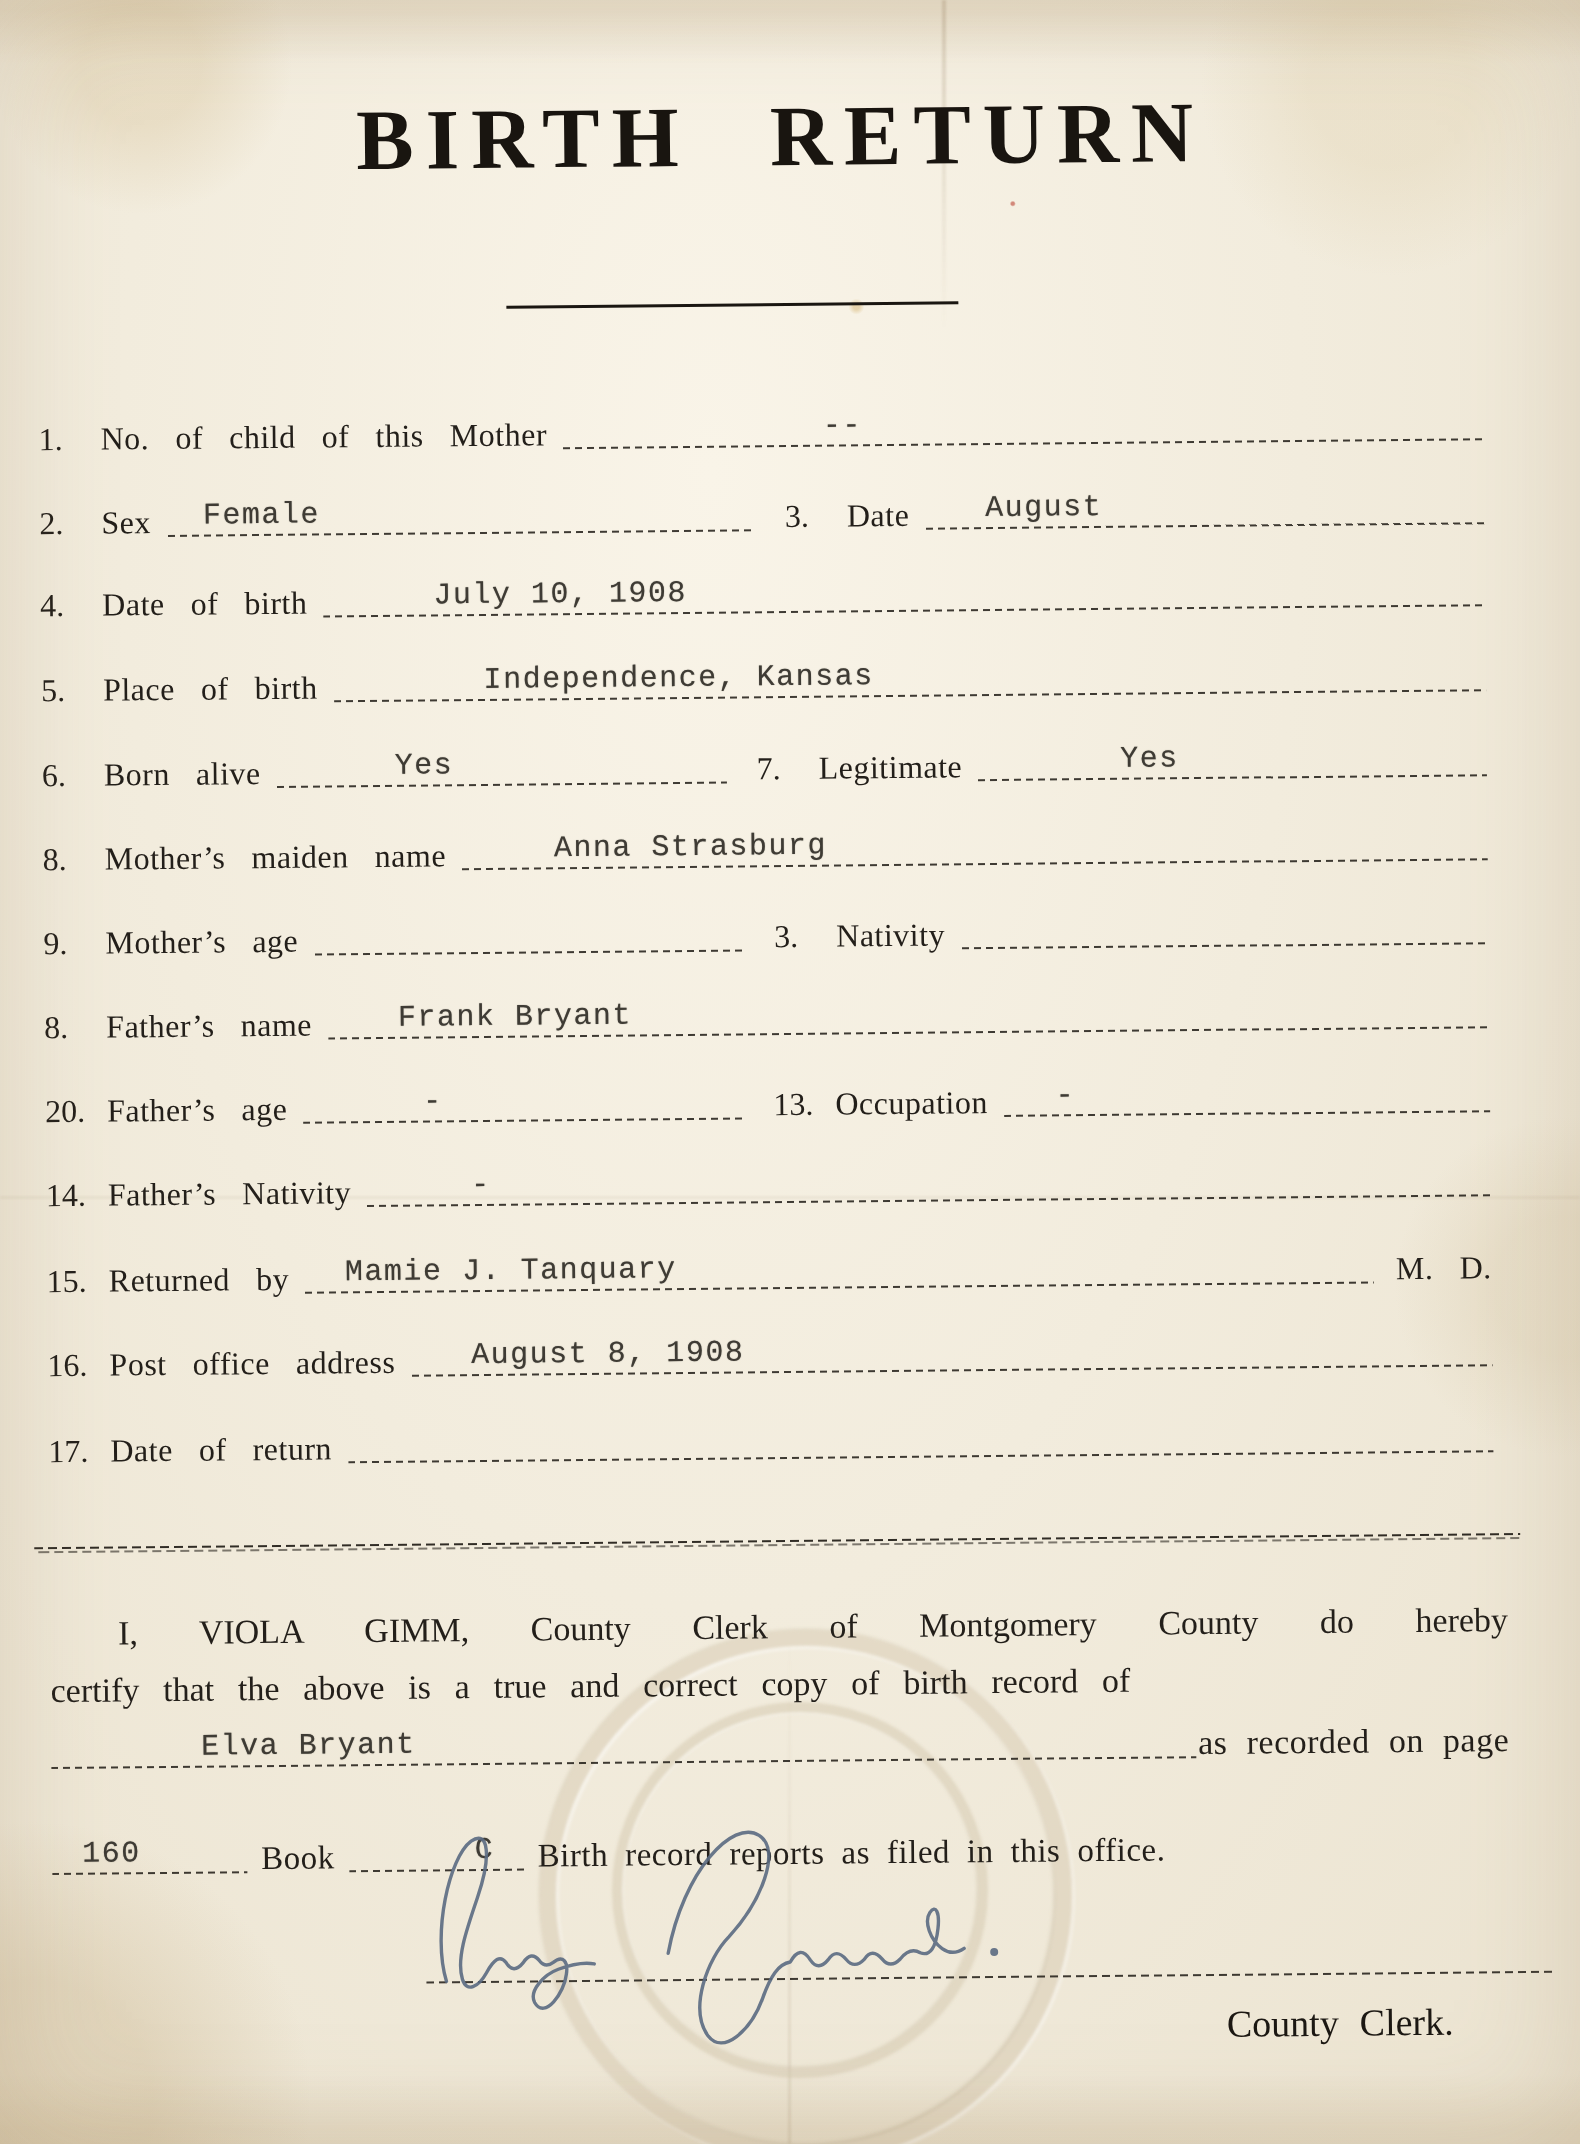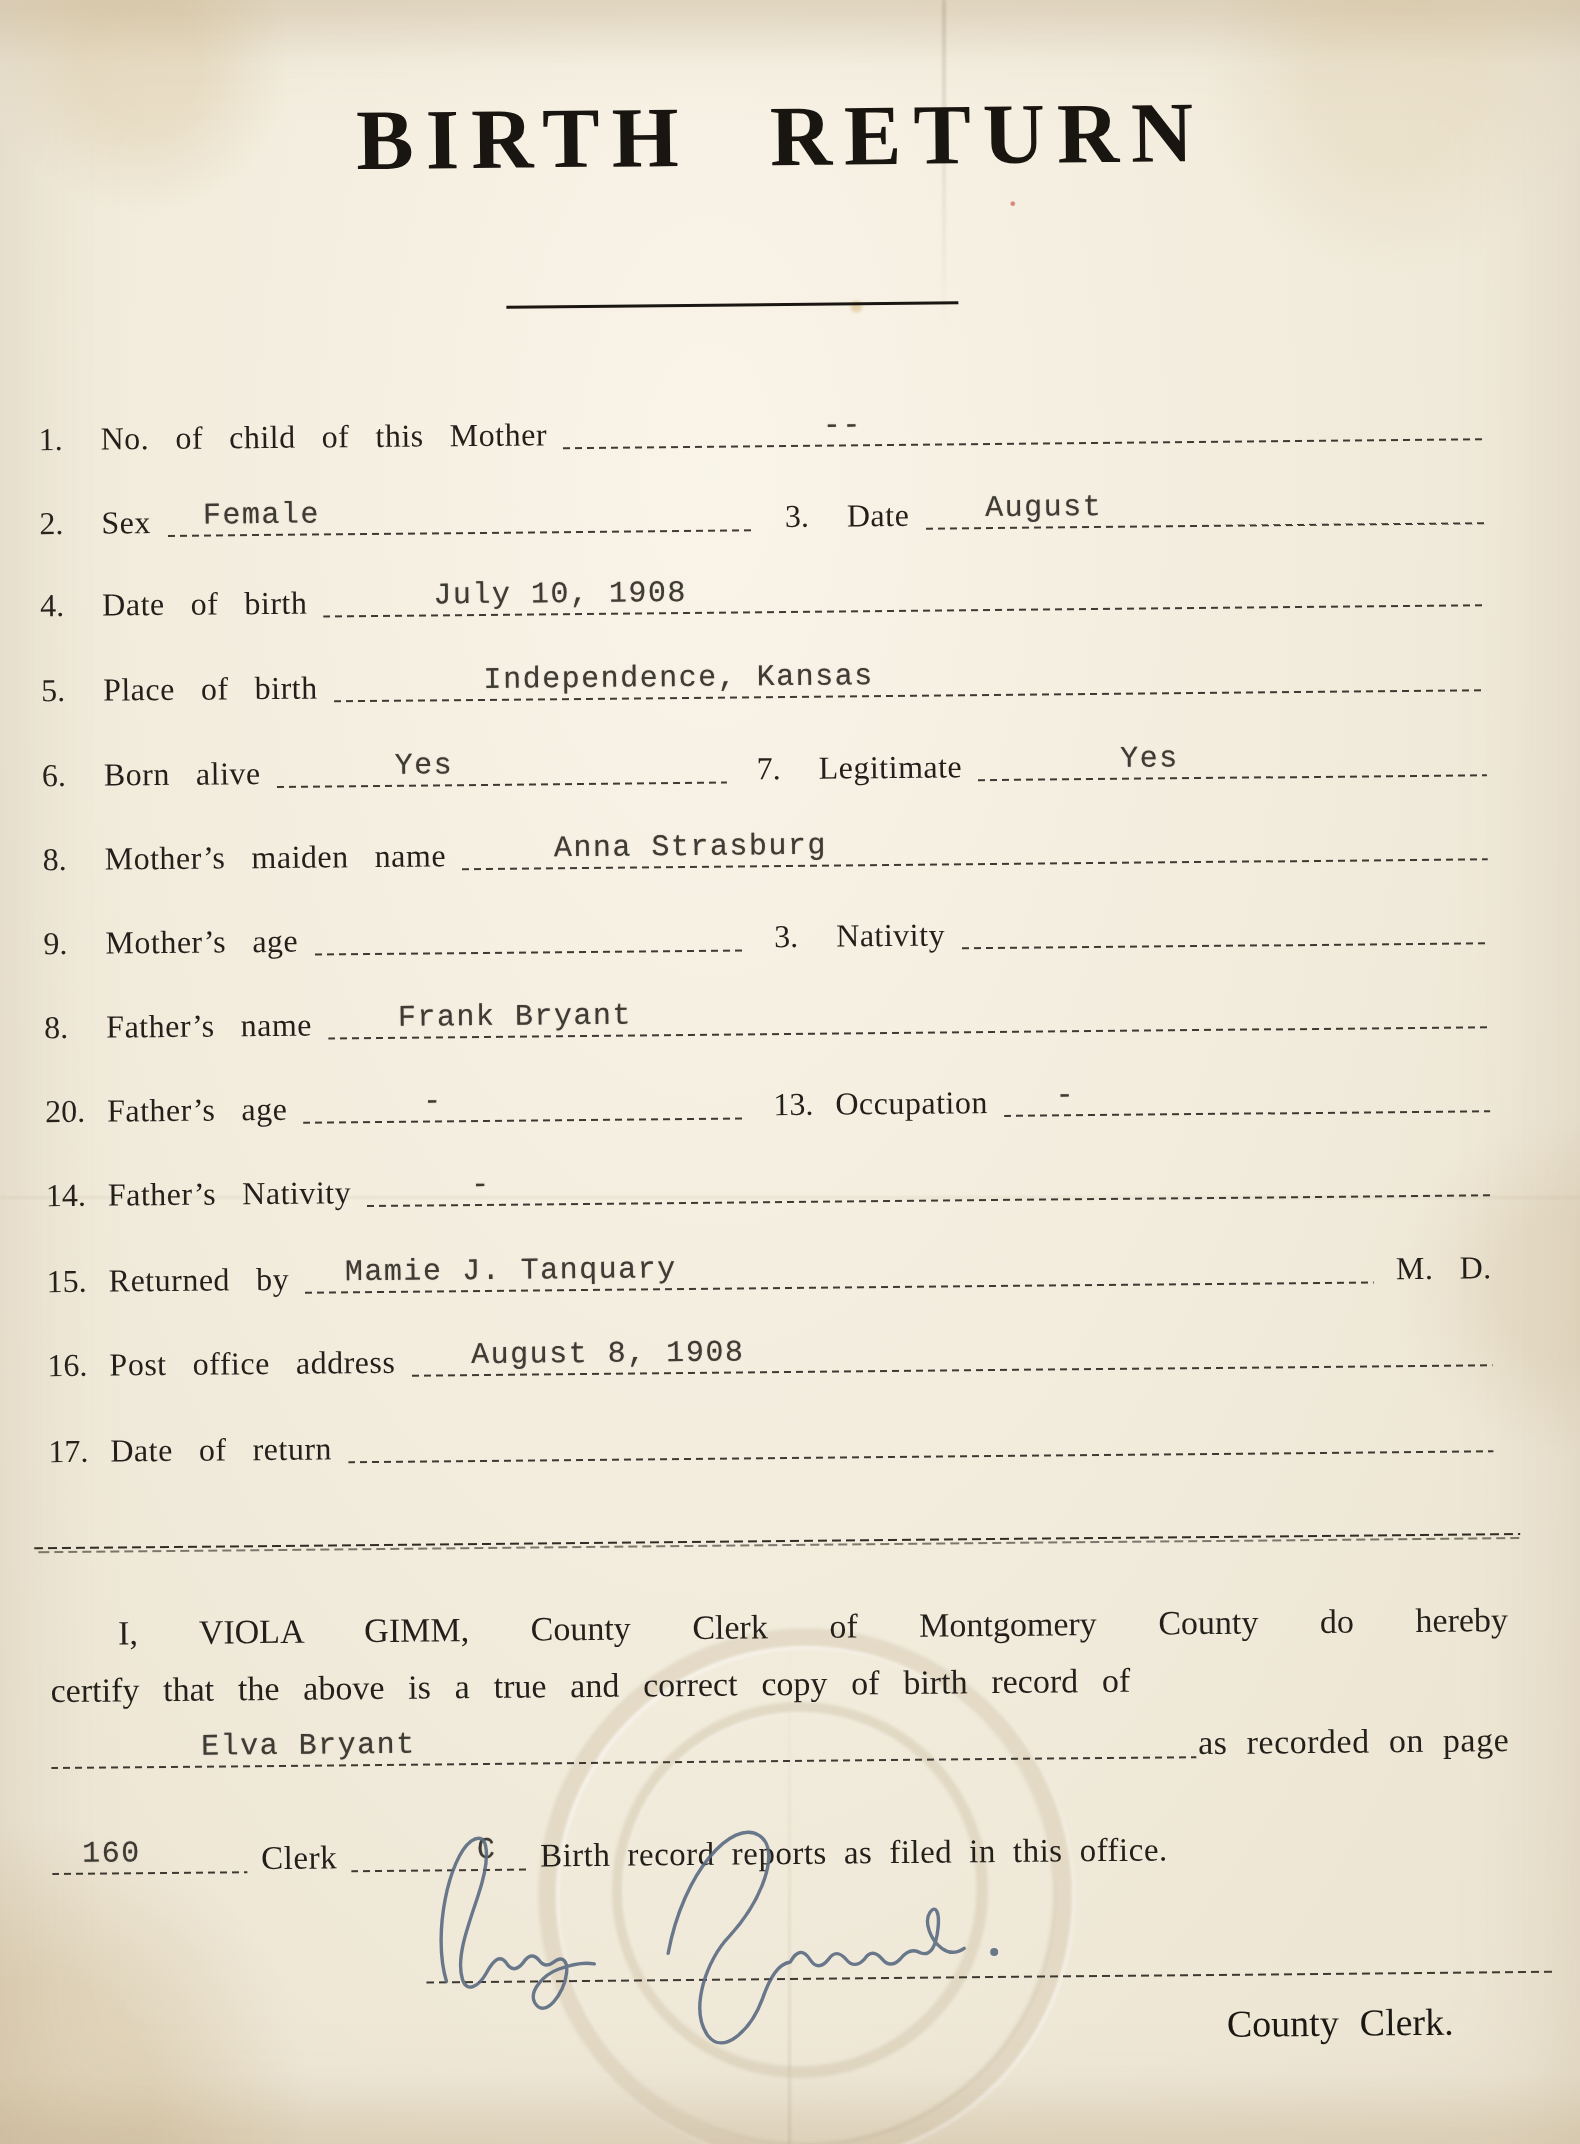--- a/index.html
+++ b/index.html
@@ -220,21 +220,21 @@
       <span class="fill">
         <span class="typed" style="left:150px">Elva Bryant</span>
       </span>
       <span class="lbl">as recorded on page</span>
     </div>
 
     <div class="book-row">
       <span class="fill" style="flex:0 0 195px">
         <span class="typed" style="left:30px">160</span>
       </span>
-      <span class="lbl">Clerk</span>
+      <span class="lbl">Book</span>
       <span class="fill" style="flex:0 0 175px">
         <span class="typed" style="left:72%">C</span>
       </span>
       <span class="lbl">Birth record reports as filed in this office.</span>
     </div>
 
     <div class="sig-line"></div>
 
     <svg class="signature-svg" viewBox="0 0 730 270" fill="none" stroke="#5b6b82" stroke-width="3.4" stroke-linecap="round" stroke-linejoin="round" opacity="0.9">
       <path d="

